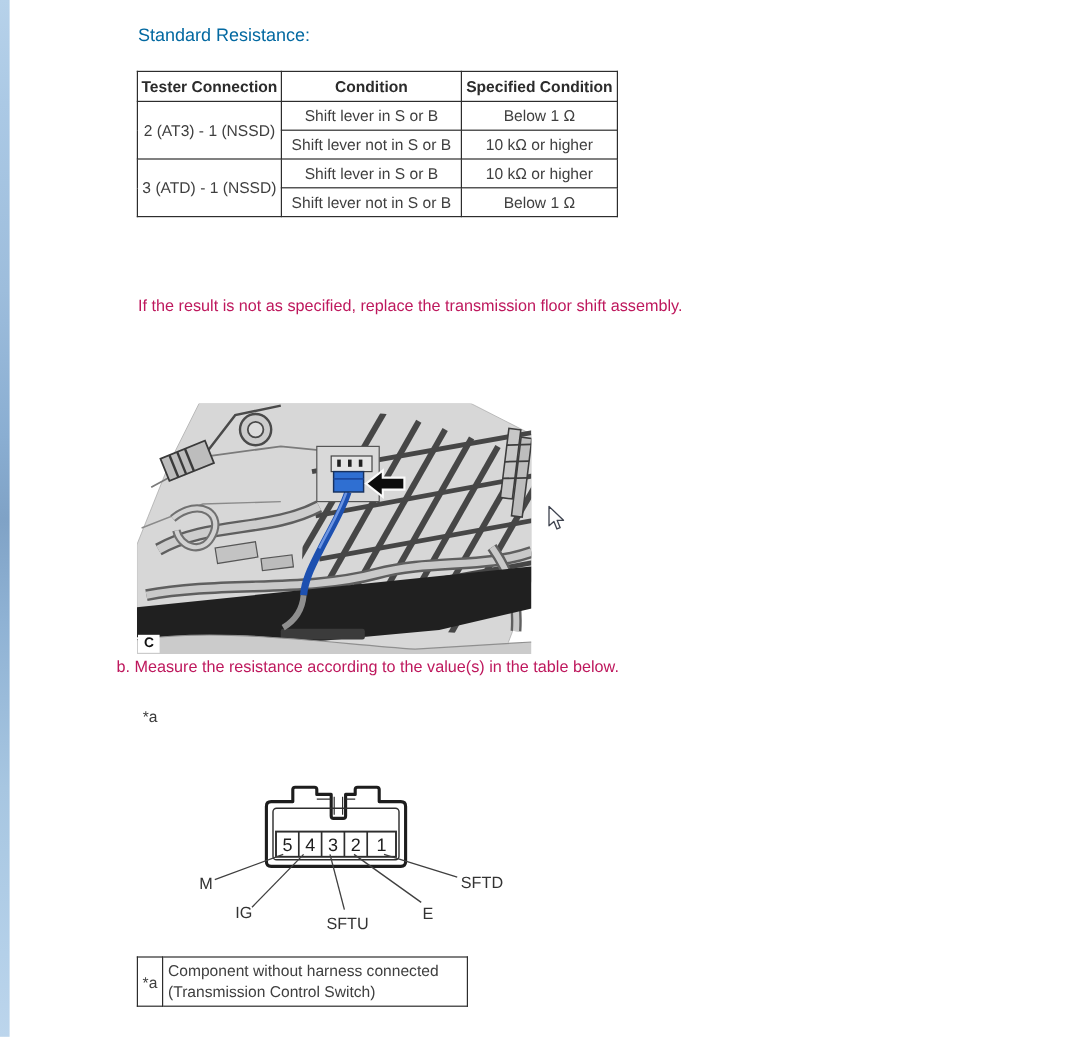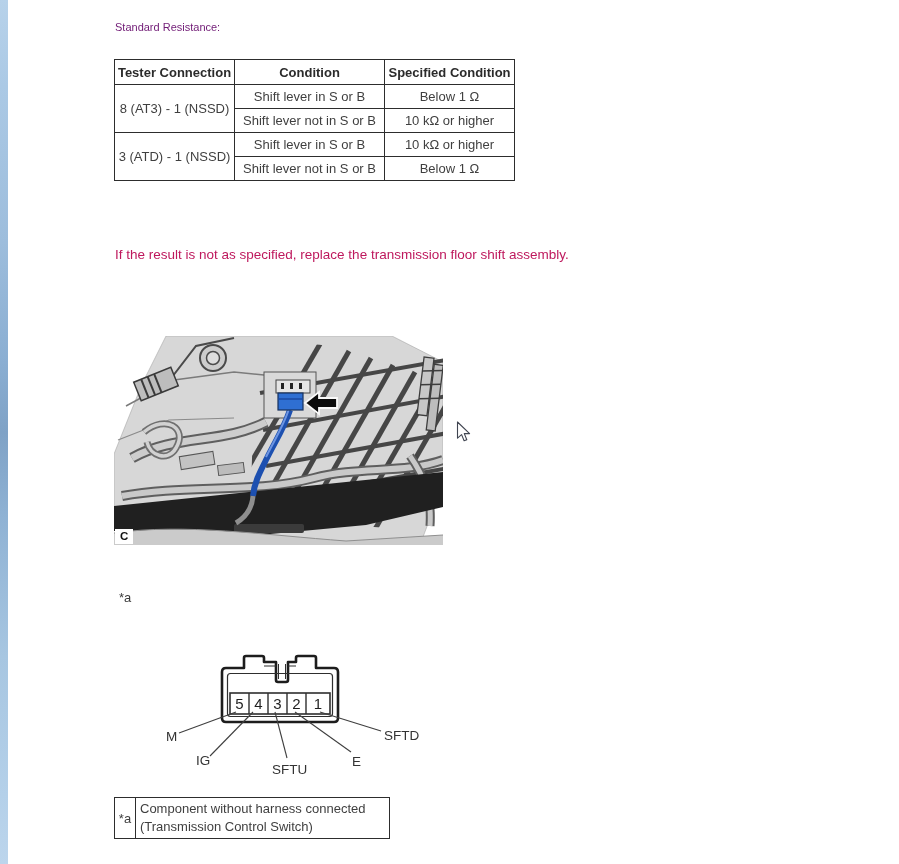--- a/index.html
+++ b/index.html
@@ -4,21 +4,21 @@
 <style>
   * { margin:0; padding:0; box-sizing:border-box; }
   html,body { width:899px; height:864px; background:#ffffff; overflow:hidden;
               font-family:"Liberation Sans", sans-serif; color:#3f3f3f; }
   .page { position:absolute; left:0; top:0; width:899px; height:864px; background:#ffffff; }
 
   .edge-strip { position:absolute; left:0; top:0; width:8px; height:864px;
     background:linear-gradient(180deg,#b7d2ea 0%,#abc9e5 10%,#9dbddc 28%,#8aaed2 42%,
                #7fa2c6 50%,#8fb2d4 60%,#a7c6e1 76%,#b4d0e9 92%,#bcd5ec 100%); }
 
-  .std-label { position:absolute; left:115px; top:21px; font-size:11px; color:#701a75; }
+  .std-label { position:absolute; left:115px; top:21px; font-size:15px; color:#0369a1; }
 
   table.res { position:absolute; left:114px; top:59px; border-collapse:collapse;
               table-layout:fixed; width:400px; background:#fff; }
   table.res th, table.res td { border:1px solid #2d2d2d; text-align:center;
               font-size:13px; padding:0 2px; white-space:nowrap; overflow:hidden; }
   table.res th { height:25px; color:#2b2b2b; font-weight:700; }
   table.res td { height:24px; color:#3f3f3f; font-weight:400; }
 
   .para { position:absolute; font-size:13.5px; color:#be185d; white-space:nowrap; }
   .result-note { left:115px; top:247px; }
@@ -65,21 +65,21 @@
       </colgroup>
     <thead>
       <tr>
         <th>Tester Connection</th>
         <th>Condition</th>
         <th>Specified Condition</th>
       </tr>
     </thead>
     <tbody>
       <tr>
-        <td rowspan="2">8 (AT3) - 1 (NSSD)</td>
+        <td rowspan="2">2 (AT3) - 1 (NSSD)</td>
         <td>Shift lever in S or B</td>
         <td>Below 1 Ω</td>
       </tr>
       <tr>
         <td>Shift lever not in S or B</td>
         <td>10 kΩ or higher</td>
       </tr>
       <tr>
         <td rowspan="2">3 (ATD) - 1 (NSSD)</td>
         <td>Shift lever in S or B</td>
@@ -174,20 +174,21 @@
         <path d="M139,160 C138,172 132,181 122,187" stroke="#8f8f8f" stroke-width="5" fill="none"></path>
         <rect x="164" y="57" width="25" height="17" fill="#2f6fd2" stroke="#17315e" stroke-width="1.2"></rect>
         <line x1="164" y1="63" x2="189" y2="63" stroke="#1b49a0" stroke-width="1.5"></line>
       </g>
 
       <polygon points="191,67 205,56 205,62 223,62 223,72 205,72 205,78" fill="#0c0c0c" stroke="#fafafa" stroke-width="1.8" stroke-linejoin="miter"></polygon>
     </svg>
     <div class="fig-label">C</div>
   </div>
 
+  <div class="para substep-b">b. Measure the resistance according to the value(s) in the table below.</div>
 
   <div class="callout-ref">*a</div>
 
   <svg class="pinsvg" width="300" height="140" viewBox="0 0 300 140">
 
     <path d="M78,76 L186,76 Q190,76 190,72 L190,26 Q190,22 186,22 L168,22 L168,12 Q168,10 166,10
              L150,10 Q148,10 148,12 L148,16 L140,16 L140,34 Q140,36 138,36 L130,36 Q128,36 128,34
              L128,16 L116,16 L116,12 Q116,10 114,10 L98,10 Q96,10 96,12 L96,22 L78,22 Q74,22 74,26
              L74,72 Q74,76 78,76 Z" fill="#ffffff" stroke="#1d1d1d" stroke-width="2.6" stroke-linejoin="round"></path>
     <rect x="79.5" y="27.5" width="105" height="43" rx="3" fill="none" stroke="#2e2e2e" stroke-width="1.2"></rect>

